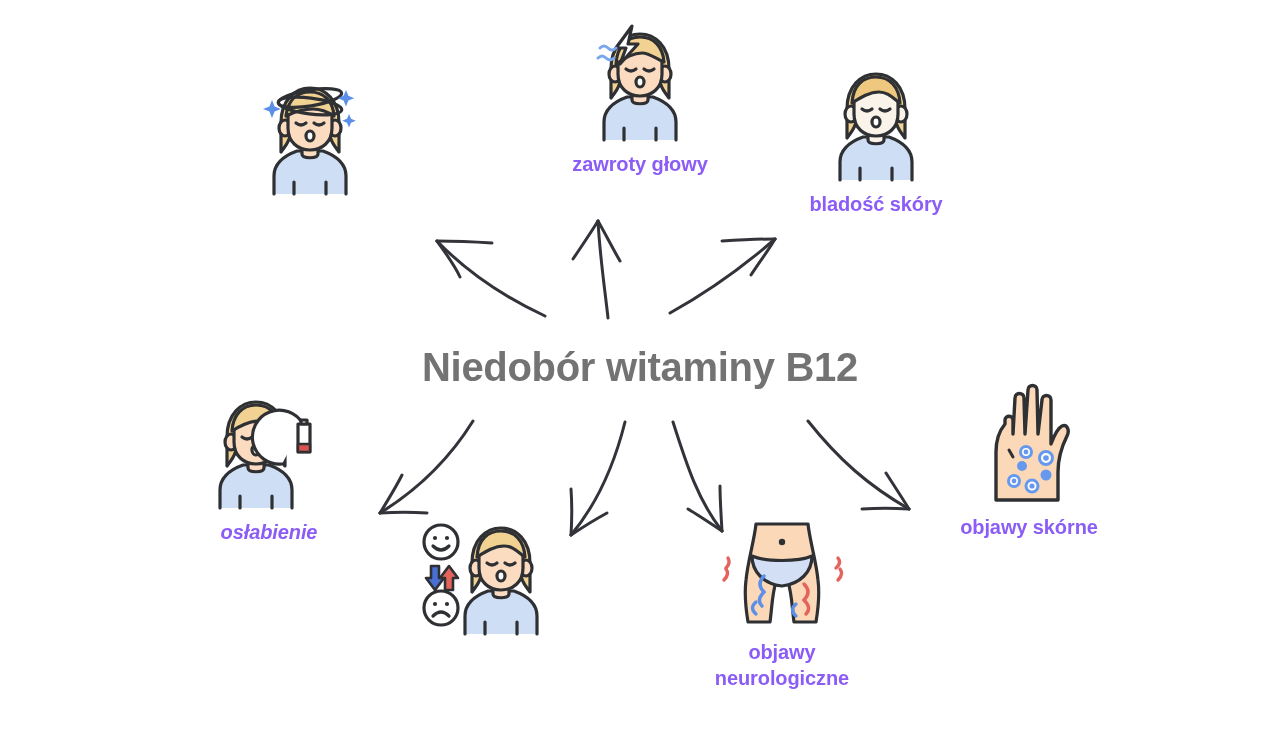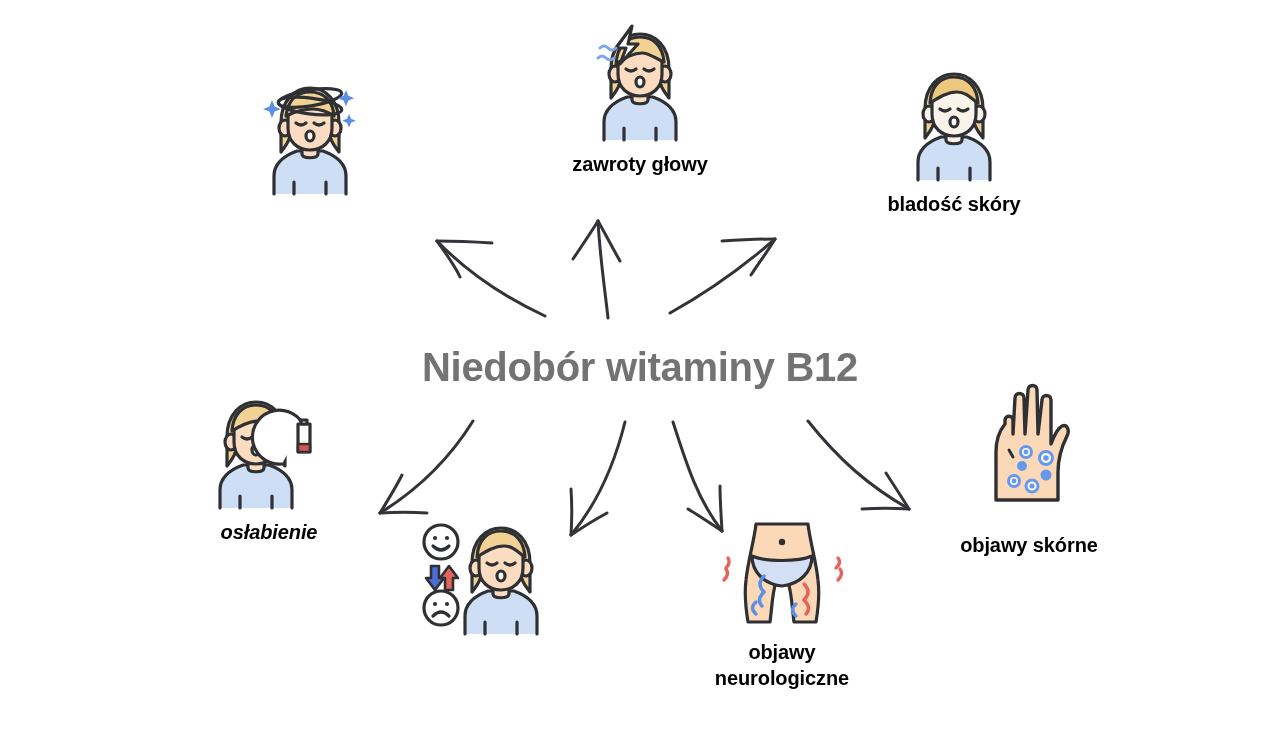--- a/index.html
+++ b/index.html
@@ -28,21 +28,21 @@
     align-items: center;
   }
   .node-icon {
     display: block;
     line-height: 0;
   }
   .node-label {
     margin-top: 10px;
     font-size: 20px;
     font-weight: bold;
-    color: #000000;
+    color: #8b5cf6;
     text-align: center;
     line-height: 1.28;
     letter-spacing: -0.1px;
     white-space: pre-line;
   }
   #center-title {
     position: absolute;
     left: 0;
     top: 345px;
     width: 1280px;
@@ -55,25 +55,25 @@
   #arrow-layer {
     position: absolute;
     left: 0; top: 0;
     width: 1280px;
     height: 756px;
     pointer-events: none;
   }
   
   #node-concentration { left: 196px; top: 76px;  width: 228px; }
   #node-dizziness     { left: 540px; top: 22px;  width: 200px; }
-  #node-pale-skin     { left: 854px; top: 62px;  width: 200px; }
+  #node-pale-skin     { left: 776px; top: 62px;  width: 200px; }
   #node-weakness      { left: 176px; top: 392px; width: 186px; font-style: italic; }
   #node-mood          { left: 378px; top: 516px; width: 222px; }
   #node-neuro         { left: 694px; top: 520px; width: 176px; }
-  #node-skin          { left: 936px; top: 380px; width: 186px; gap: 18px; }
+  #node-skin          { left: 936px; top: 380px; width: 186px; }
 </style>
 </head>
 <body>
 
 <div id="infographic">
 
   <svg id="arrow-layer" viewBox="0 0 1280 756">
     <g fill="none" stroke="#33343a" stroke-width="3" stroke-linecap="round" stroke-linejoin="round">
 
       <g>

